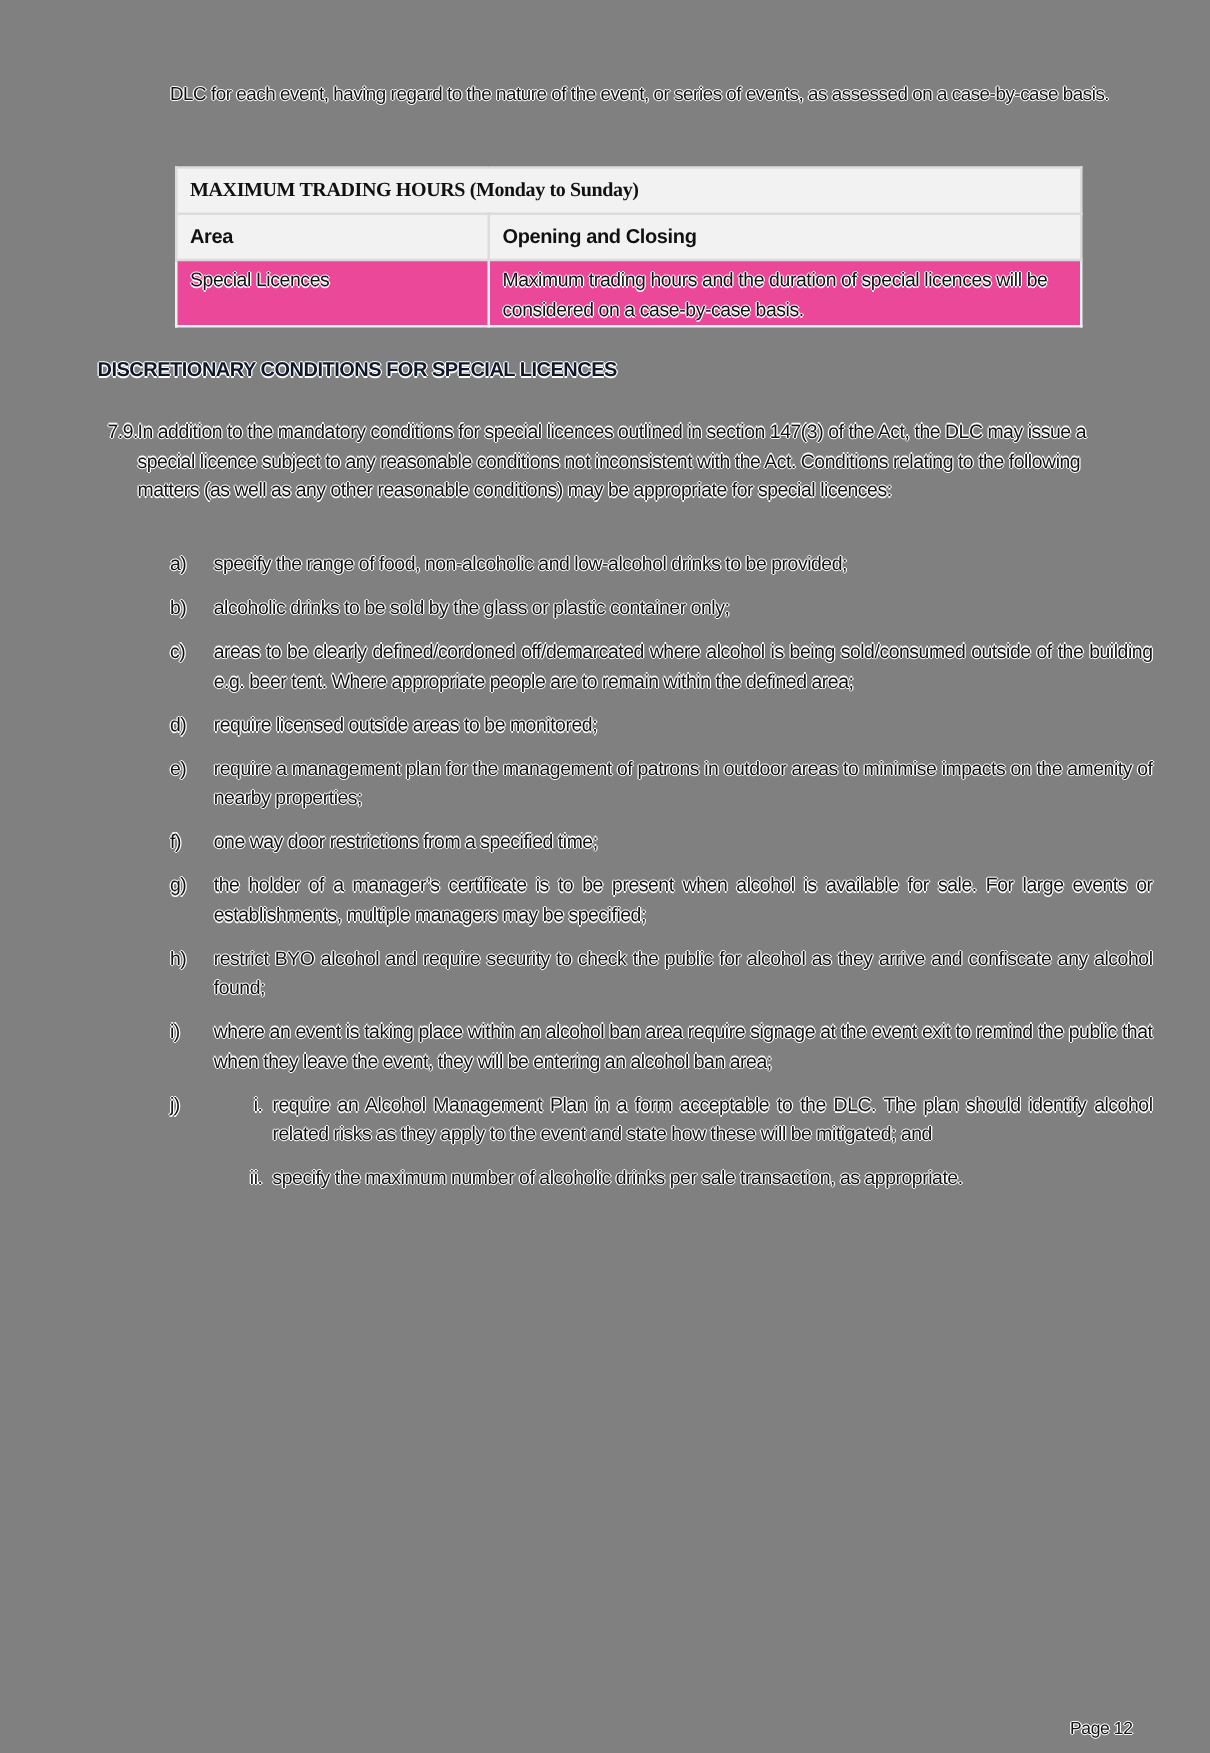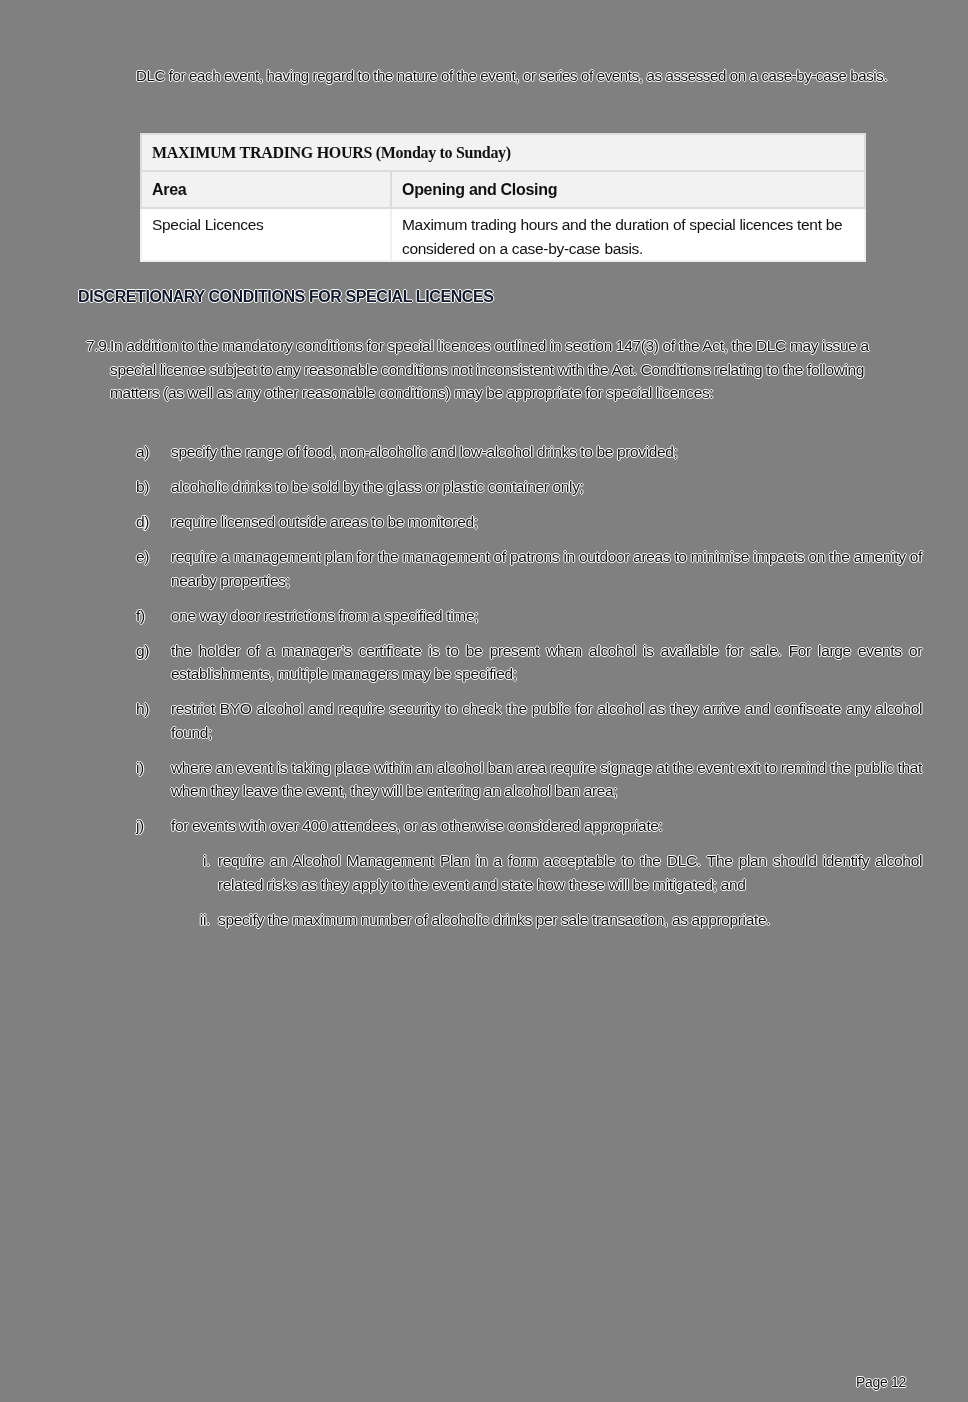--- a/index.html
+++ b/index.html
@@ -49,21 +49,21 @@
     font-weight: bold;
     font-family: Liberation Serif, serif;
   }
   table.hours tr.colhead td {
     background: #f2f2f2;
     height: 35px;
     vertical-align: middle;
     font-weight: bold;
   }
   table.hours tr.row td {
-    background: #ffffff;
+    background: #ec4899;
     font-size: 15.5px;
     line-height: 23.5px;
     padding-top: 4px;
     padding-bottom: 0;
     border-color: #f0f0f0;
   }
   table.hours td.col1 { width: 228px; margin-top: 47px; }
   .section-heading {
     position: absolute;
     left: 78px;
@@ -143,21 +143,21 @@
   <tbody>
       <tr class="title">
     <td colspan="2">MAXIMUM TRADING HOURS (Monday to Sunday)</td>
   </tr>
   <tr class="colhead">
     <td class="col1">Area</td>
     <td>Opening and Closing</td>
   </tr>
   <tr class="row">
     <td class="col1 halo">Special Licences</td>
-    <td class="halo">Maximum trading hours and the duration of special licences tent be considered on a case-by-case basis.</td>
+    <td class="halo">Maximum trading hours and the duration of special licences will be considered on a case-by-case basis.</td>
   </tr>
 </tbody>
   </table>
 
 <div class="section-heading">DISCRETIONARY CONDITIONS FOR SPECIAL LICENCES</div>
 
 <div class="clause halo">
   <span class="num">7.9.</span>
   <div class="body">In addition to the mandatory conditions for special licences outlined in section 147(3) of the Act, the DLC may issue a special licence subject to any reasonable conditions not inconsistent with the Act. Conditions relating to the following matters (as well as any other reasonable conditions) may be appropriate for special licences:</div>
 </div>
@@ -166,20 +166,21 @@
   <div class="item">
     <span class="lbl">a)</span>
     <span>specify the range of food, non-alcoholic and low-alcohol drinks to be provided;</span>
   </div>
   <div class="item">
     <span class="lbl">b)</span>
     <span>alcoholic drinks to be sold by the glass or plastic container only;</span>
   </div>
   <div class="item">
     <span class="lbl">c)</span>
+    <span>areas to be clearly defined/cordoned off/demarcated where alcohol is being sold/consumed outside of the building e.g. beer tent. Where appropriate people are to remain within the defined area;</span>
   </div>
   <div class="item">
     <span class="lbl">d)</span>
     <span>require licensed outside areas to be monitored;</span>
   </div>
   <div class="item">
     <span class="lbl">e)</span>
     <span>require a management plan for the management of patrons in outdoor areas to minimise impacts on the amenity of nearby properties;</span>
   </div>
   <div class="item">
@@ -193,21 +194,20 @@
   <div class="item">
     <span class="lbl">h)</span>
     <span>restrict BYO alcohol and require security to check the public for alcohol as they arrive and confiscate any alcohol found;</span>
   </div>
   <div class="item">
     <span class="lbl">i)</span>
     <span>where an event is taking place within an alcohol ban area require signage at the event exit to remind the public that when they leave the event, they will be entering an alcohol ban area;</span>
   </div>
   <div class="item">
     <span class="lbl">j)</span>
-    <span>for events with over 400 attendees, or as otherwise considered appropriate:</span>
   </div>
   <div class="subitem">
     <span class="lbl">i.</span>
     <span>require an Alcohol Management Plan in a form acceptable to the DLC. The plan should identify alcohol related risks as they apply to the event and state how these will be mitigated; and</span>
   </div>
   <div class="subitem">
     <span class="lbl">ii.</span>
     <span>specify the maximum number of alcoholic drinks per sale transaction, as appropriate.</span>
   </div>
 </div>

